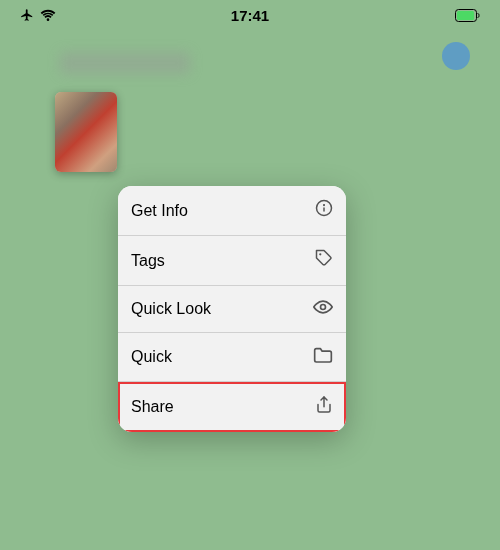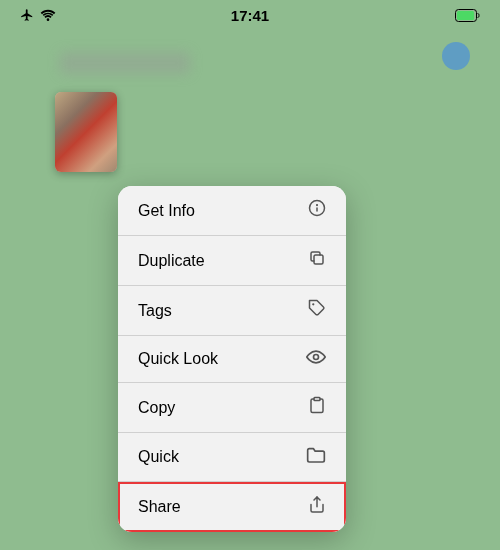--- a/index.html
+++ b/index.html
@@ -109,21 +109,21 @@
       background: #f2f2f2;
       border-radius: 14px;
       overflow: hidden;
       box-shadow: 0 8px 30px rgba(0,0,0,0.25);
     }
 
     .menu-item {
       display: flex;
       align-items: center;
       justify-content: space-between;
-      padding: 13px 20px;
+      padding: 13px 13px;
       background: #f2f2f2;
       border-bottom: 0.5px solid #d0d0d0;
       cursor: pointer;
     }
 
     .menu-item:last-child {
       border-bottom: none;
     }
 
     .menu-item-label {
@@ -193,29 +193,20 @@
     <span class="menu-item-icon">
       <svg width="18" height="18" viewBox="0 0 24 24" fill="none" stroke="#555" stroke-width="2">
         <circle cx="12" cy="12" r="10"></circle>
         <line x1="12" y1="8" x2="12" y2="8" stroke-width="3" stroke-linecap="round"></line>
         <line x1="12" y1="12" x2="12" y2="16" stroke-linecap="round"></line>
       </svg>
     </span>
   </div>
 
 
-  <div class="menu-item">
-    <span class="menu-item-label">Duplicate</span>
-    <span class="menu-item-icon">
-      <svg width="18" height="18" viewBox="0 0 24 24" fill="none" stroke="#555" stroke-width="2" stroke-linecap="round" stroke-linejoin="round">
-        <rect x="8" y="8" width="12" height="12" rx="2"></rect>
-        <path d="M16 8V6a2 2 0 0 0-2-2H6a2 2 0 0 0-2 2v8a2 2 0 0 0 2 2h2"></path>
-      </svg>
-    </span>
-  </div>
 
   <div class="menu-item">
     <span class="menu-item-label">Tags</span>
     <span class="menu-item-icon">
       <svg width="18" height="18" viewBox="0 0 24 24" fill="none" stroke="#555" stroke-width="2" stroke-linecap="round" stroke-linejoin="round">
         <path d="M20.59 13.41l-7.17 7.17a2 2 0 0 1-2.83 0L2 12V2h10l8.59 8.59a2 2 0 0 1 0 2.82z"></path>
         <line x1="7" y1="7" x2="7.01" y2="7" stroke-width="3"></line>
       </svg>
     </span>
   </div>
@@ -223,29 +214,20 @@
   <div class="menu-item">
     <span class="menu-item-label">Quick Look</span>
     <span class="menu-item-icon">
       <svg width="20" height="14" viewBox="0 0 24 16" fill="none" stroke="#555" stroke-width="2" stroke-linecap="round">
         <path d="M1 8C1 8 5 1 12 1s11 7 11 7-4 7-11 7S1 8 1 8z"></path>
         <circle cx="12" cy="8" r="3"></circle>
       </svg>
     </span>
   </div>
 
-  <div class="menu-item">
-    <span class="menu-item-label">Copy</span>
-    <span class="menu-item-icon">
-      <svg width="18" height="18" viewBox="0 0 24 24" fill="none" stroke="#555" stroke-width="2" stroke-linecap="round" stroke-linejoin="round">
-        <path d="M16 4h2a2 2 0 0 1 2 2v14a2 2 0 0 1-2 2H6a2 2 0 0 1-2-2V6a2 2 0 0 1 2-2h2"></path>
-        <rect x="8" y="2" width="8" height="4" rx="1" ry="1"></rect>
-      </svg>
-    </span>
-  </div>
 
   <div class="menu-item">
     <span class="menu-item-label">Quick</span>
     <span class="menu-item-icon">
       <svg width="20" height="17" viewBox="0 0 24 20" fill="none" stroke="#555" stroke-width="2" stroke-linecap="round" stroke-linejoin="round">
         <path d="M22 17a2 2 0 0 1-2 2H4a2 2 0 0 1-2-2V5a2 2 0 0 1 2-2h5l2 3h9a2 2 0 0 1 2 2z"></path>
       </svg>
     </span>
   </div>
 

